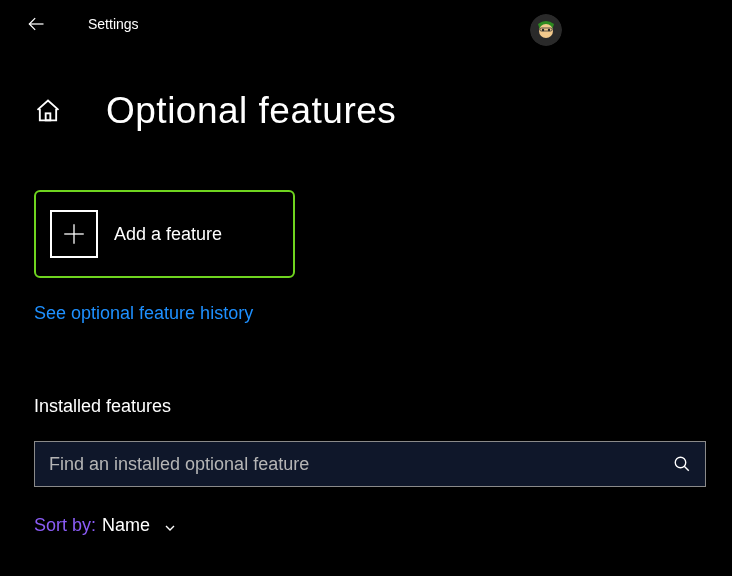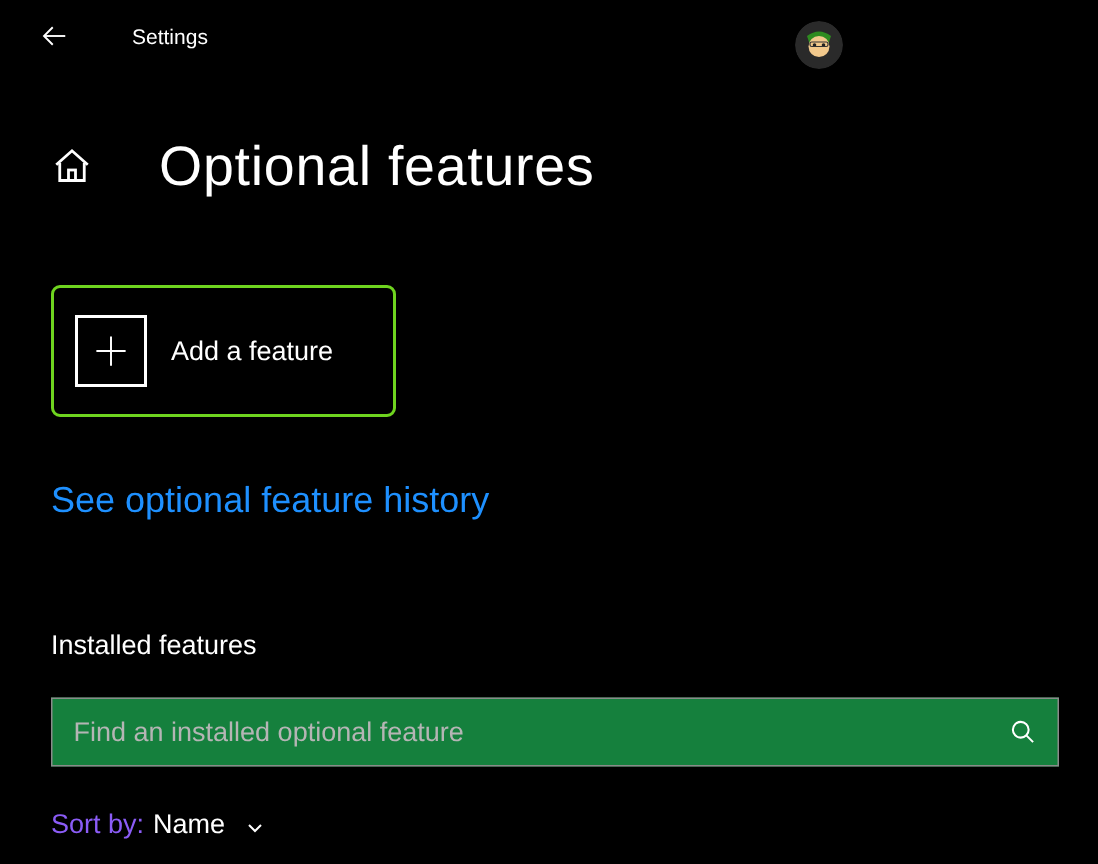--- a/index.html
+++ b/index.html
@@ -57,21 +57,21 @@
       display: flex;
       align-items: center;
     }
     .page-title {
       font-size: 37px;
       font-weight: 400;
       letter-spacing: 0.5px;
     }
     .add-feature-btn {
       margin-top: 58px;
-      width: 230px;
+      width: 261px;
       height: 88px;
       border: 2px solid #6fd41f;
       border-radius: 6px;
       display: flex;
       align-items: center;
       padding: 0 14px;
       gap: 16px;
       cursor: pointer;
     }
     .plus-box {
@@ -81,40 +81,40 @@
       display: flex;
       align-items: center;
       justify-content: center;
     }
     .add-feature-label {
       font-size: 18px;
       font-weight: 400;
     }
     .history-link {
       display: block;
-      margin-top: 42px;
+      margin-top: 25px;
       color: #1e90ff;
-      font-size: 24px;
+      font-size: 18px;
       text-decoration: none;
       font-weight: 400;
     }
     .section-title {
       margin-top: 72px;
       font-size: 18px;
       font-weight: 400;
     }
     .search-box {
       margin-top: 24px;
       width: 672px;
       height: 46px;
       border: 1px solid #8a8a8a;
       display: flex;
       align-items: center;
       padding: 0 14px;
-      background: #15803d;
+      background: #0f172a;
     }
     .search-input {
       flex: 1;
       background: transparent;
       border: none;
       outline: none;
       color: #fff;
       font-size: 18px;
       font-family: inherit;
     }

